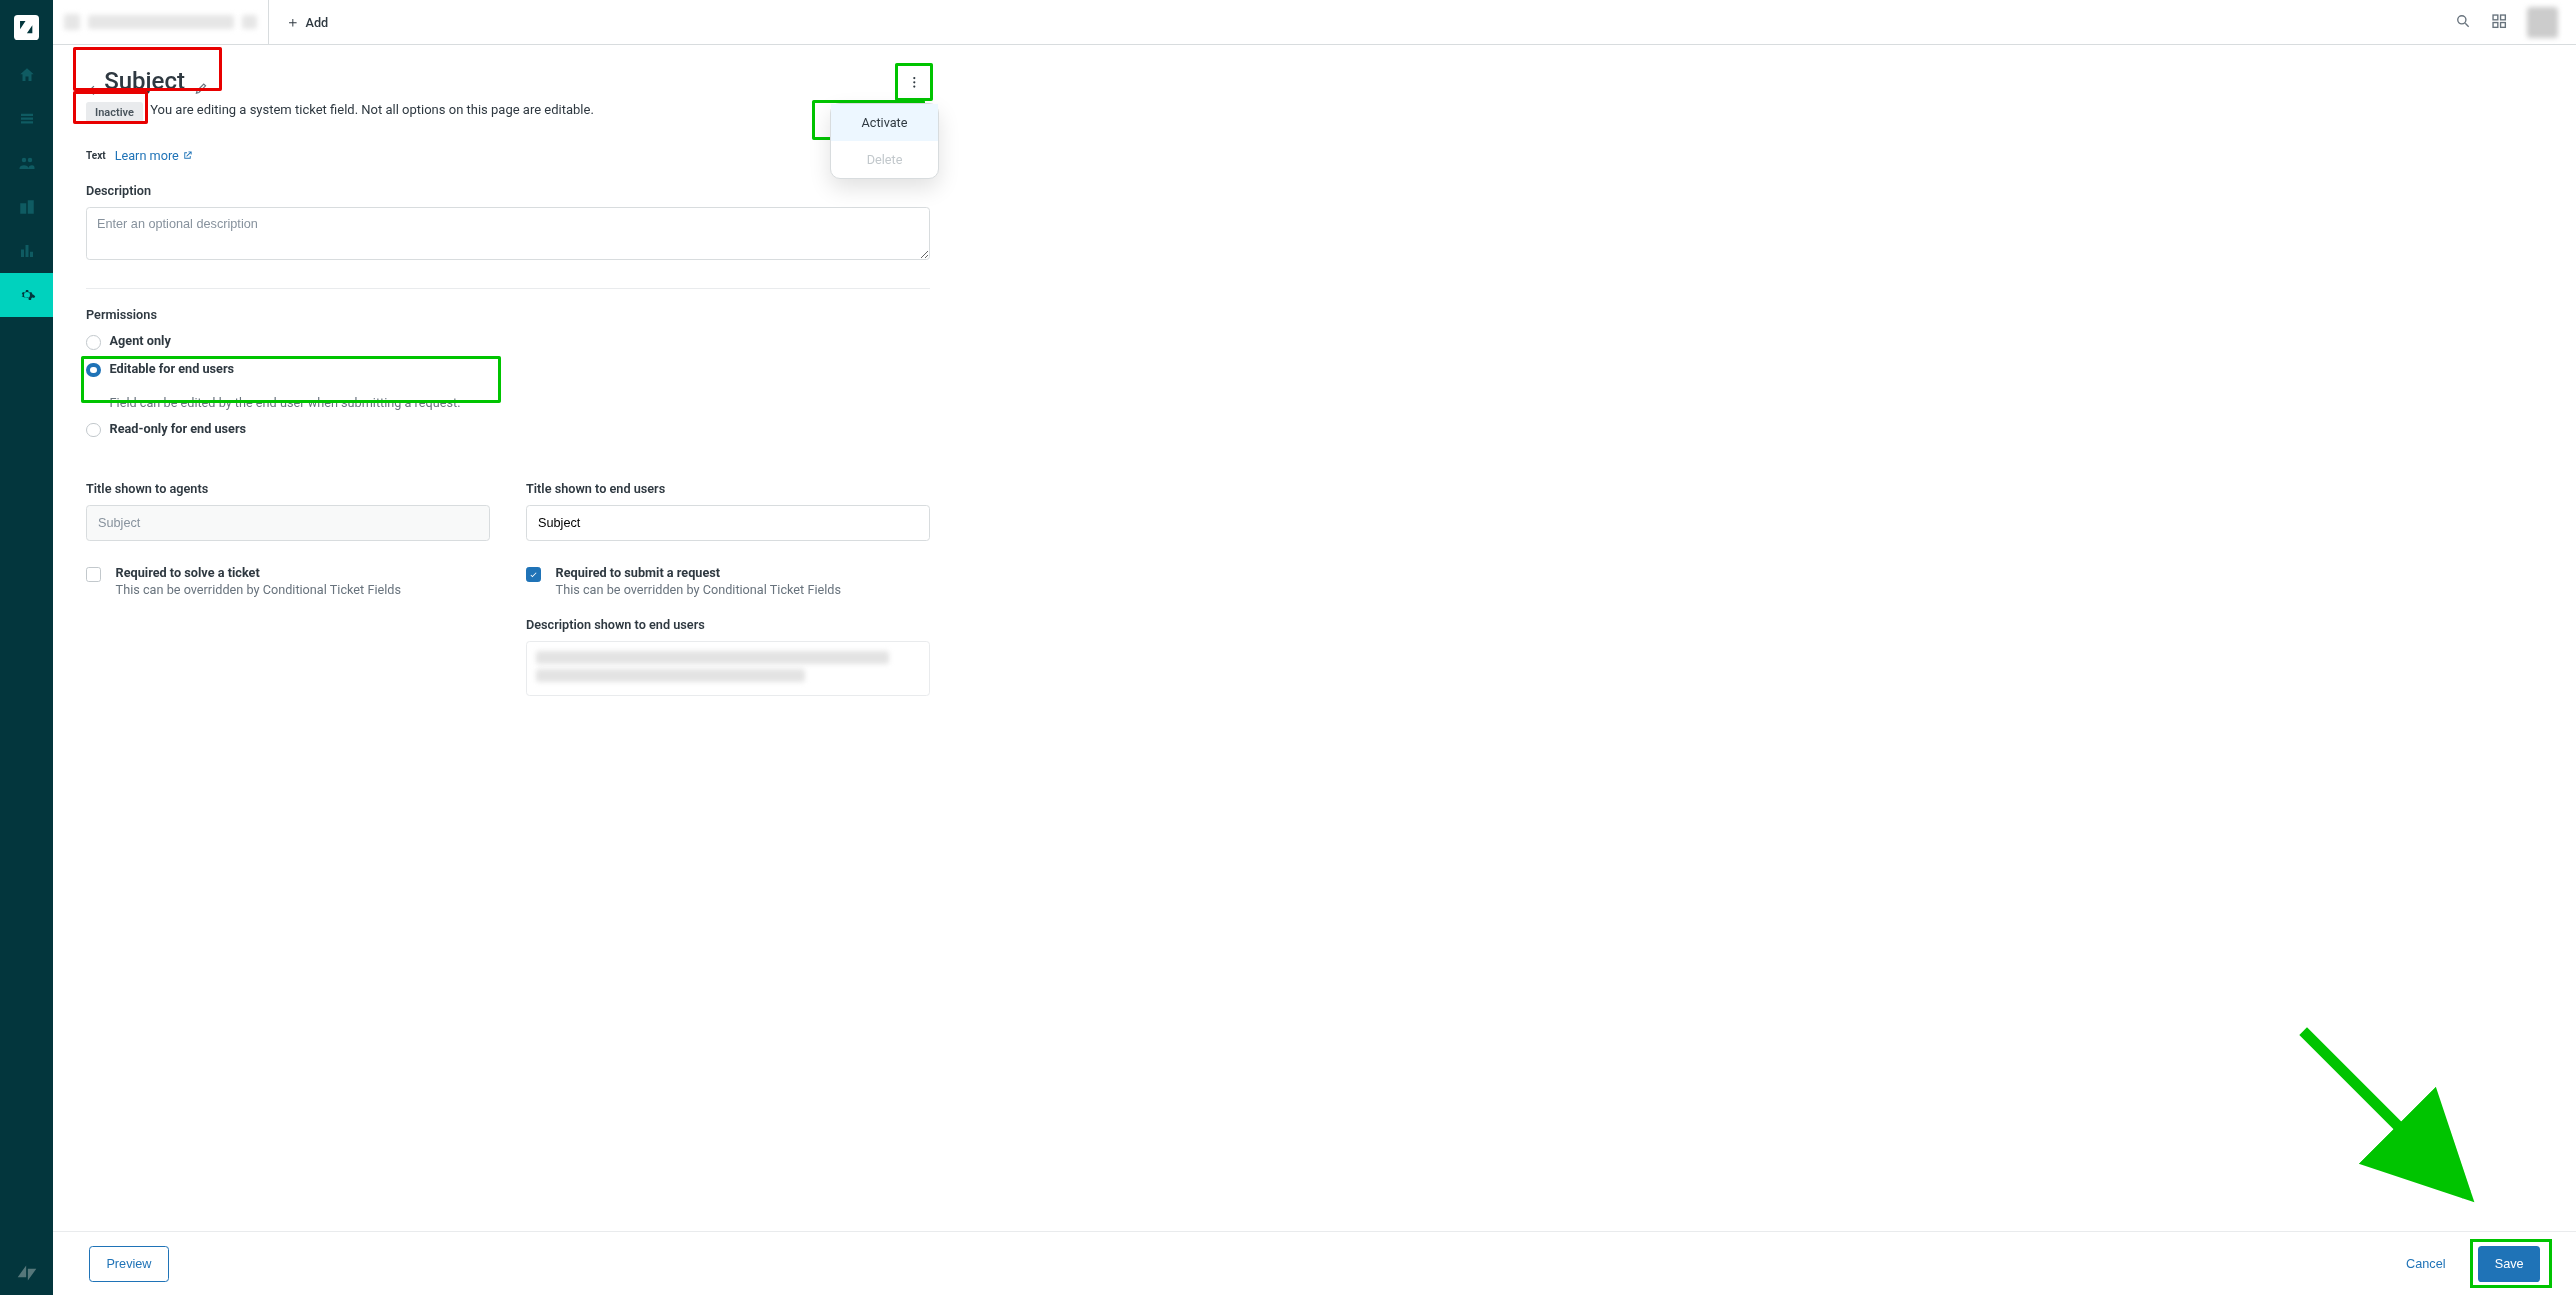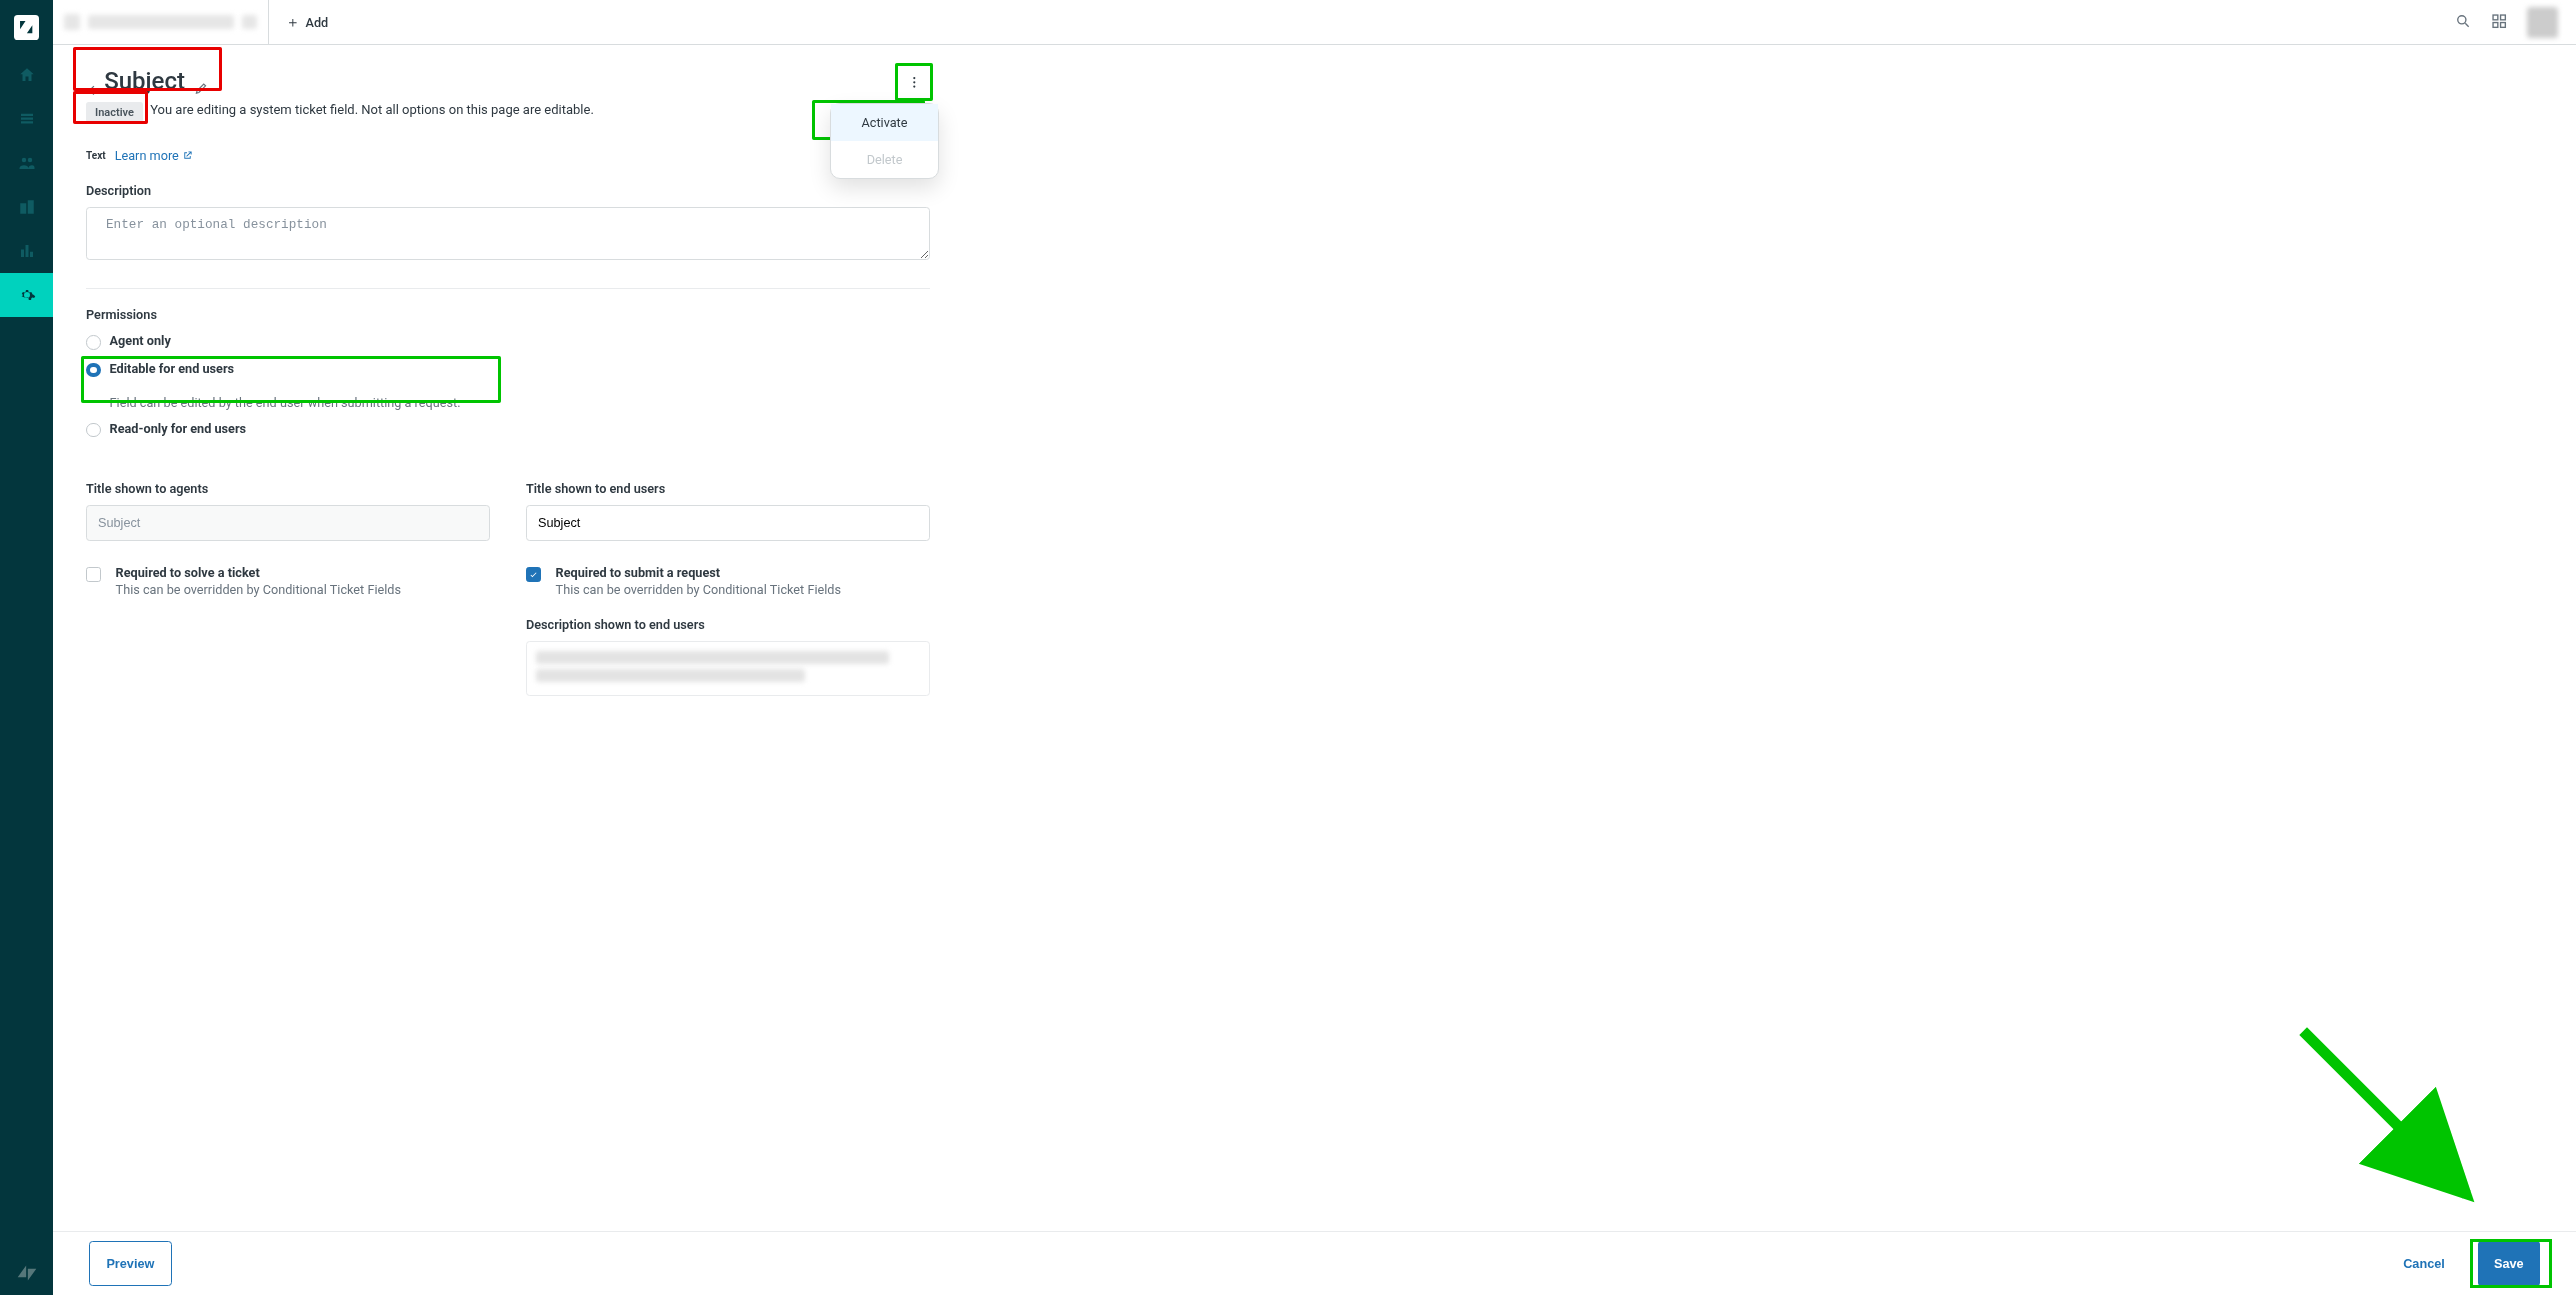--- a/index.html
+++ b/index.html
@@ -132,21 +132,21 @@
   .section-text { margin-top: 25.5px; }
   .type-line { display:flex; align-items:center; gap:9px; }
   .type-label { font-weight:700; font-size:10px; }
   .learn-link { color:#1f73b7; font-size:12.7px; display:flex; align-items:center; gap:3.6px; cursor:pointer; }
   .learn-link svg { width:11px; height:11px; fill:#1f73b7; }
 
   .field-label { font-weight:600; font-size:12.7px; margin-top:20px; margin-bottom:9px; display:block; }
   textarea.desc {
     width: 100%; min-height: 53px;
     border:0.9px solid #d8dcde; border-radius:3.6px;
-    padding: 9px 19px; font-family:Liberation Mono, monospace; font-size:12.7px;
+    padding: 9px 10px; font-family:Liberation Sans, sans-serif; font-size:12.7px;
     resize: vertical;
   }
   textarea.desc::placeholder { color:#87929d; }
 
   hr.divider { border:none; border-top:0.9px solid #e9ebed; margin: 25.5px 0 18px; }
 
   
   .perm-radio-group { display:flex; flex-direction:column; gap:11px; margin-top:11px; }
   .radio-row { display:flex; gap:9px; align-items:flex-start; }
   .radio-dot {
@@ -196,22 +196,22 @@
     position: fixed;
     left: 53px; right: 0; bottom: 0;
     height: 64px;
     background:#fff;
     border-top:0.9px solid #e9ebed;
     display:flex; align-items:center;
     padding: 0 36px;
     z-index: 5;
   }
   .btn {
-    height: 45px; padding: 0 16.4px;
-    border-radius:3.6px; font-size:12.7px; font-weight:700;
+    height: 36px; padding: 0 16.4px;
+    border-radius:3.6px; font-size:12.7px; font-weight:400;
     cursor:pointer; display:inline-flex; align-items:center;
   }
   .btn-outline { border:0.9px solid #1f73b7; color:#1f73b7; background:#fff; }
   .btn-link { border:none; background:none; color:#1f73b7; }
   .btn-primary { border:none; background:#1f73b7; color:#fff; }
   .footer .spacer { flex:1; }
 
   
   .arrow-svg {
     position: fixed;

